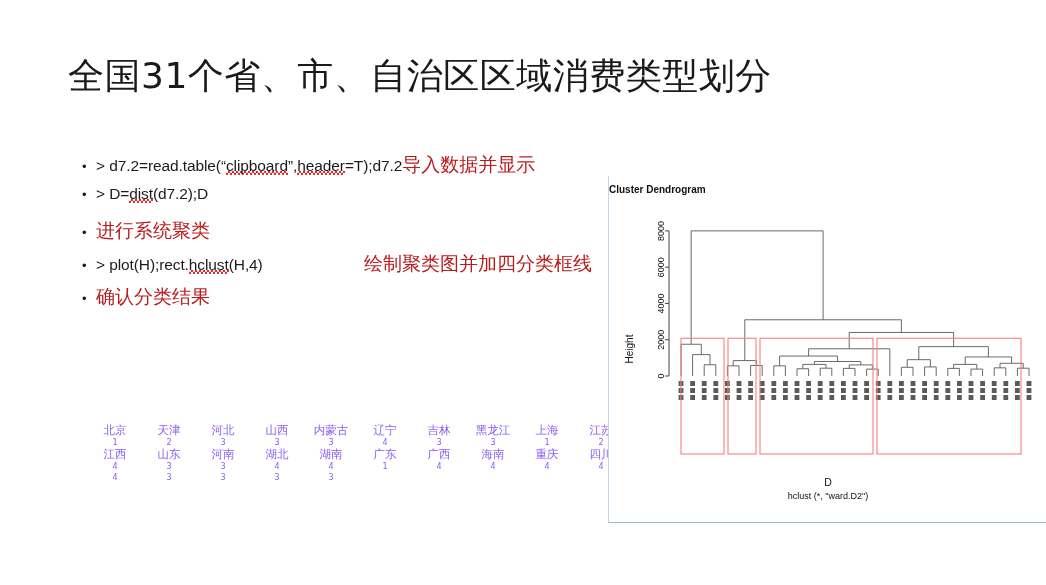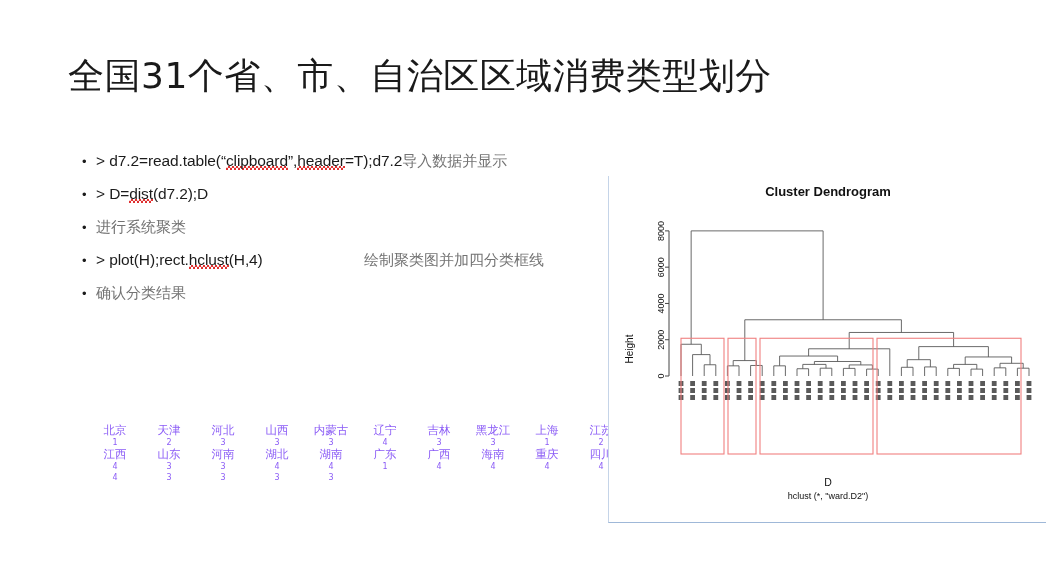--- a/index.html
+++ b/index.html
@@ -46,23 +46,23 @@
   }
   .bullet-code{
     flex:0 0 268px;
     white-space:nowrap;
     font-family:"Liberation Sans","DejaVu Sans",sans-serif;
     font-size:15.5px;
     letter-spacing:-0.1px;
   }
   .bullet-note{
     white-space:nowrap;
-    font-size:15px;
+    font-size:19px;
     font-family:Liberation Serif, serif;
-    color:#737373;
+    color:#b91c1c;
   }
   
   .sq{
     background-image:
       radial-gradient(circle at 1px 2.6px, #e03030 1.05px, rgba(0,0,0,0) 1.25px),
       radial-gradient(circle at 3px 0.6px, #e03030 1.05px, rgba(0,0,0,0) 1.25px);
     background-size:4px 4px;
     background-repeat:repeat-x;
     background-position:0 100%;
     padding-bottom:1px;
@@ -91,22 +91,21 @@
     position:absolute;
     left:608px; top:176px;
     width:438px; height:346px;
     background:#fff;
     border-left:1px solid #c5d4e8;
     border-bottom:1px solid #9fb8d8;
   }
   .fig-title{
     position:absolute;
     top:8px; left:0; right:0;
-    text-align:center;
-    font-size:13px;
+    font-size:10px;
     font-weight:bold;
     color:#111;
   }
   .fig-ylabel{
     position:absolute;
     left:6px; top:50%;
     transform:translateY(-50%) rotate(-90deg);
     transform-origin:center;
     font-size:10px;
     color:#111;

